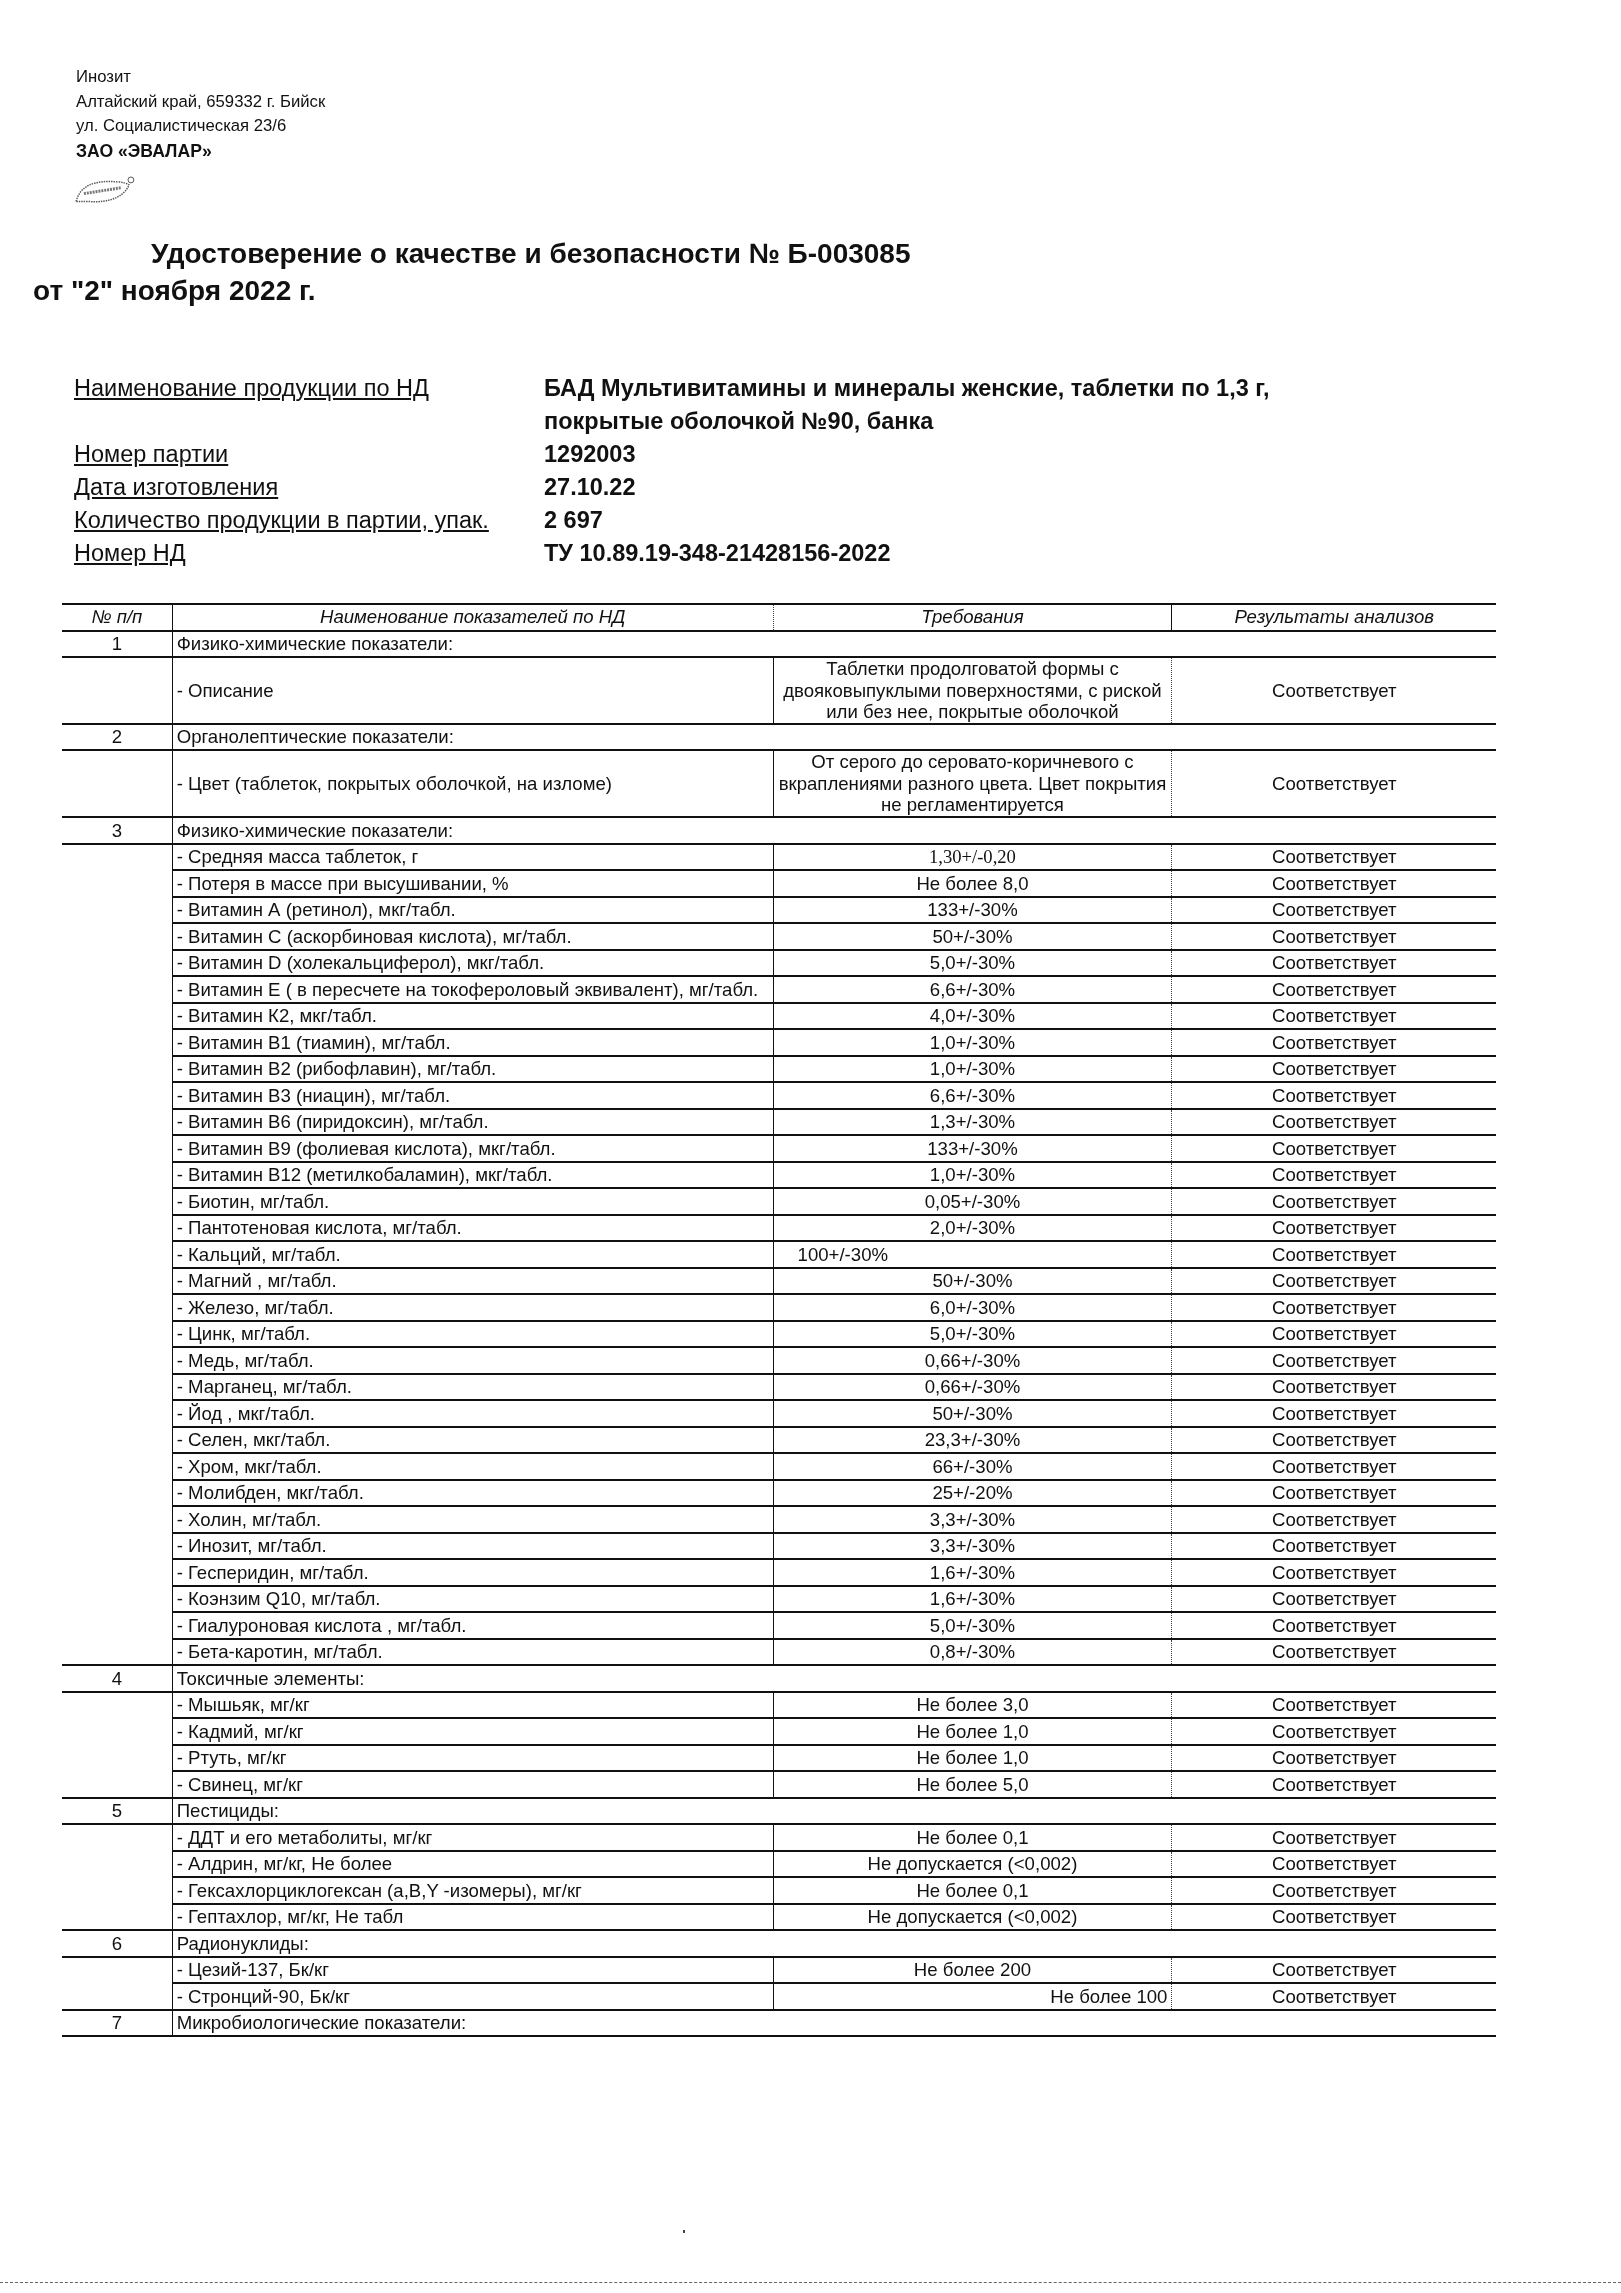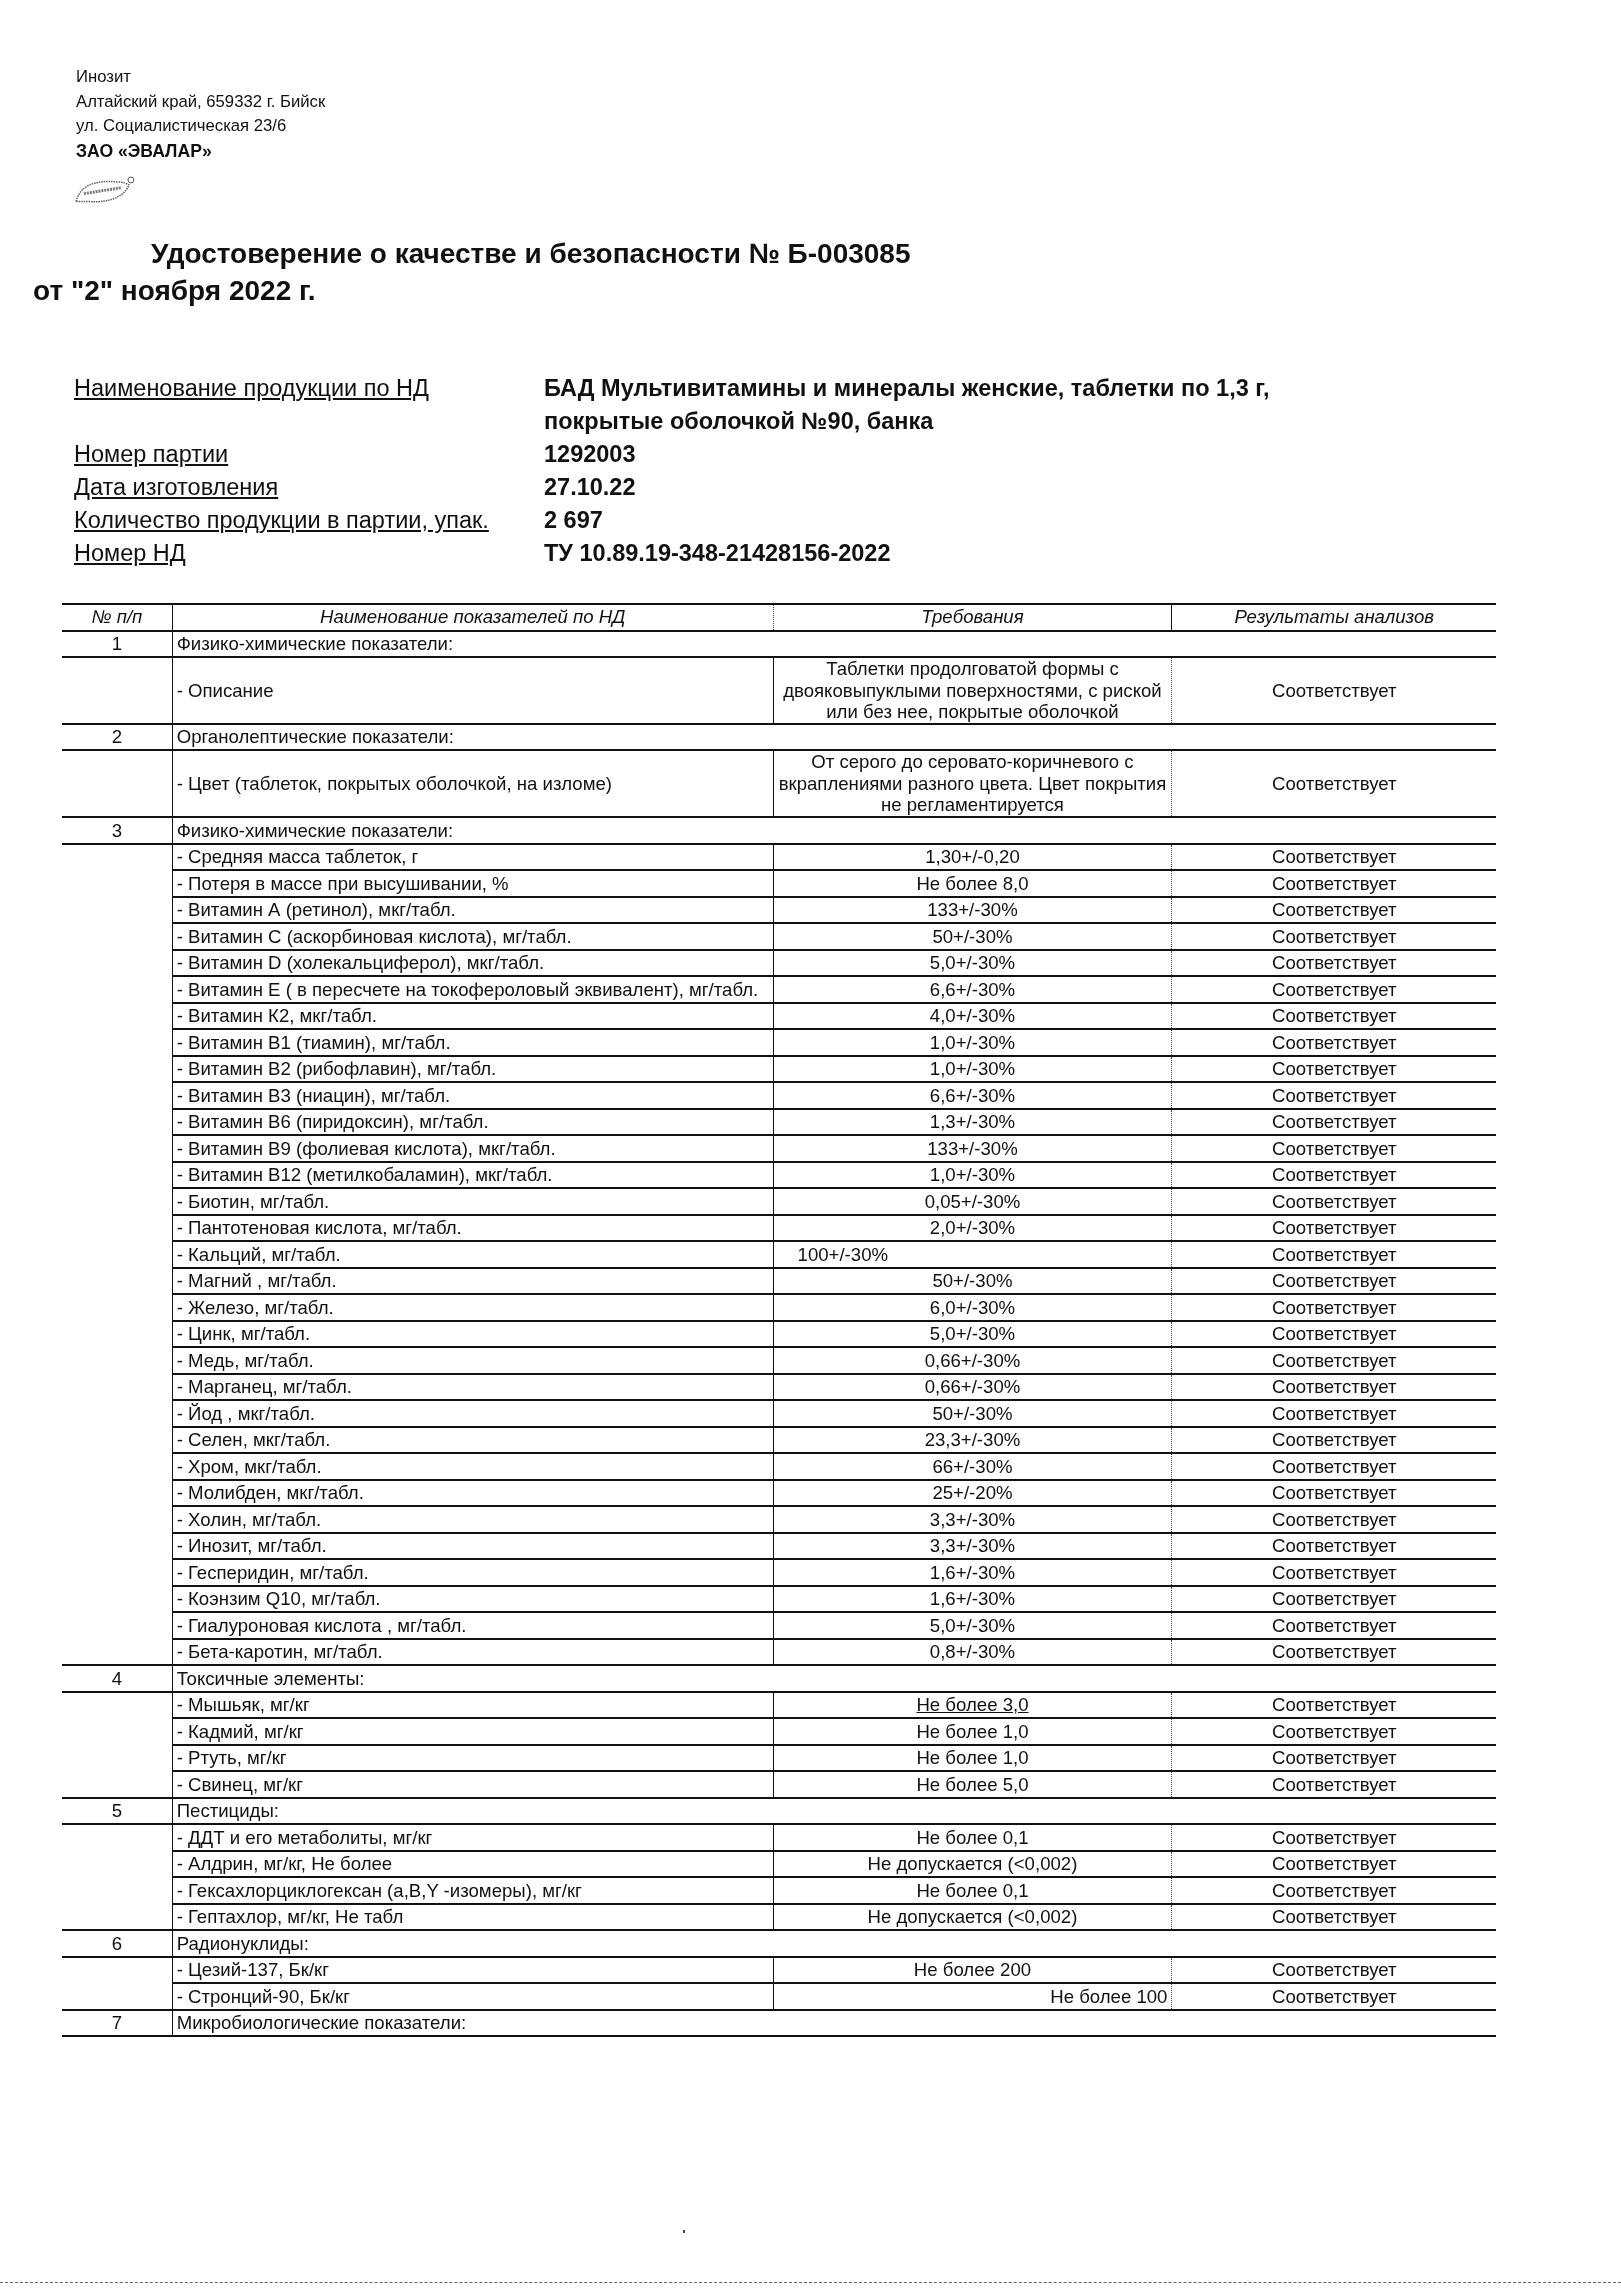--- a/index.html
+++ b/index.html
@@ -107,21 +107,21 @@
         <td class="vl req-multi" style="text-align: center;">От серого до серовато-коричневого с вкраплениями разного цвета. Цвет покрытия не регламентируется</td>
         <td class="vld" style="text-align: center;">Соответствует</td>
       </tr>
       <tr>
         <td class="c1">3</td>
         <td class="vl sec" colspan="3">Физико-химические показатели:</td>
       </tr>
       <tr>
         <td class="c1 empty"></td>
         <td class="vl">- Средняя масса таблеток,  г</td>
-        <td class="vl" style="text-align: center;">1,30+/-0,20</td>
+        <td class="vl" style="text-align: center; font-family: Liberation Serif, serif;">1,30+/-0,20</td>
         <td class="vld" style="text-align: center;">Соответствует</td>
       </tr>
       <tr>
         <td class="c1 empty"></td>
         <td class="vl">- Потеря в массе при высушивании,  %</td>
         <td class="vl" style="text-align: center;">Не более 8,0</td>
         <td class="vld" style="text-align: center;">Соответствует</td>
       </tr>
       <tr>
         <td class="c1 empty"></td>
@@ -297,21 +297,21 @@
         <td class="vl" style="text-align: center;">0,8+/-30%</td>
         <td class="vld" style="text-align: center;">Соответствует</td>
       </tr>
       <tr>
         <td class="c1">4</td>
         <td class="vl sec" colspan="3">Токсичные элементы:</td>
       </tr>
       <tr>
         <td class="c1 empty"></td>
         <td class="vl">- Мышьяк,  мг/кг</td>
-        <td class="vl" style="text-align: center; text-decoration: underline;">Не более 3,0</td>
+        <td class="vl" style="text-align: center;">Не более 3,0</td>
         <td class="vld" style="text-align: center;">Соответствует</td>
       </tr>
       <tr>
         <td class="c1 empty"></td>
         <td class="vl">- Кадмий,  мг/кг</td>
         <td class="vl" style="text-align: center;">Не более 1,0</td>
         <td class="vld" style="text-align: center;">Соответствует</td>
       </tr>
       <tr>
         <td class="c1 empty"></td>

